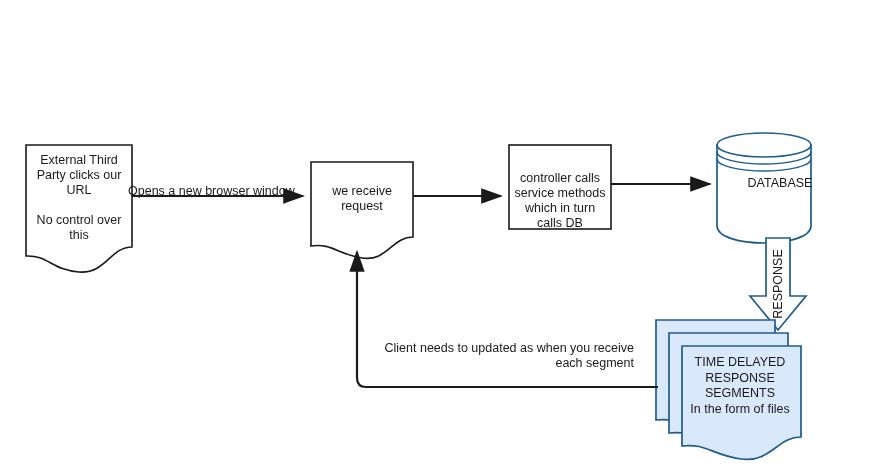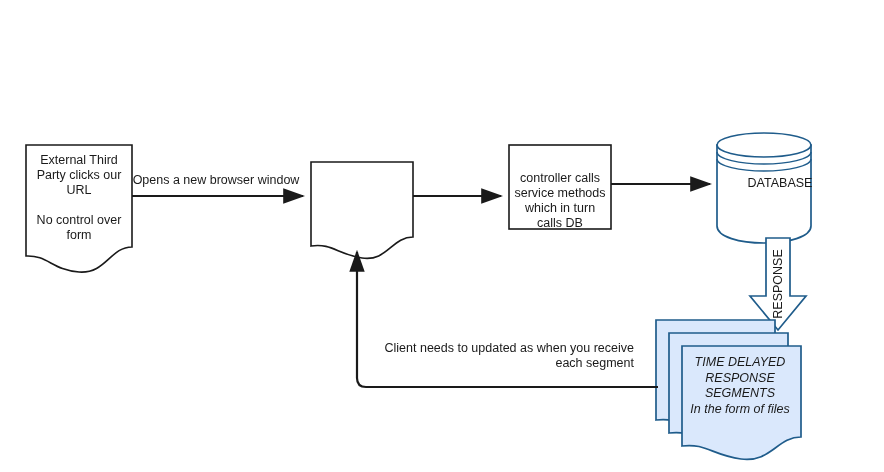--- a/index.html
+++ b/index.html
@@ -124,35 +124,37 @@
       <path d="M658,387 L366,387 Q357,387 357,378 L357,252" fill="none" stroke="#1a1a1a" stroke-width="2.2" marker-end="url(#arrowDark)"></path>
     </g>
 
   </svg>
 
   <div class="lbl" style="left:26px; top:153px; width:106px;">External Third
 Party clicks our
 URL
 
 No control over
-form</div>
+this</div>
 
-  <div class="lbl lbl-edge" style="left:128px; top:173px; width:176px; text-align:center;">Opens a new browser window</div>
+  <div class="lbl lbl-edge" style="left:128px; top:184px; width:176px; text-align:left;">Opens a new browser window</div>
 
+  <div class="lbl" style="left:311px; top:184px; width:102px;">we receive
+request</div>
 
   <div class="lbl" style="left:509px; top:155px; width:102px;margin-top:16px;">controller calls
 service methods
 which in turn
 calls DB</div>
 
   <div class="lbl" style="left:733px; top:176px; width:94px;">DATABASE</div>
 
   <div class="lbl-rot" style="left:742px; top:277px; width:72px; text-align:center; transform:rotate(-90deg);">RESPONSE</div>
 
-  <div class="lbl-docs" style="left:679px; top:355px; width:122px;font-style:italic;">TIME DELAYED
+  <div class="lbl-docs" style="left:679px; top:355px; width:122px;">TIME DELAYED
 RESPONSE
 SEGMENTS
 In the form of files</div>
 
   <div class="lbl" style="left:372px; top:341px; width:262px;text-align:right;">Client needs to updated as when you receive
 each segment</div>
 
 </div>
 
 </body></html>

